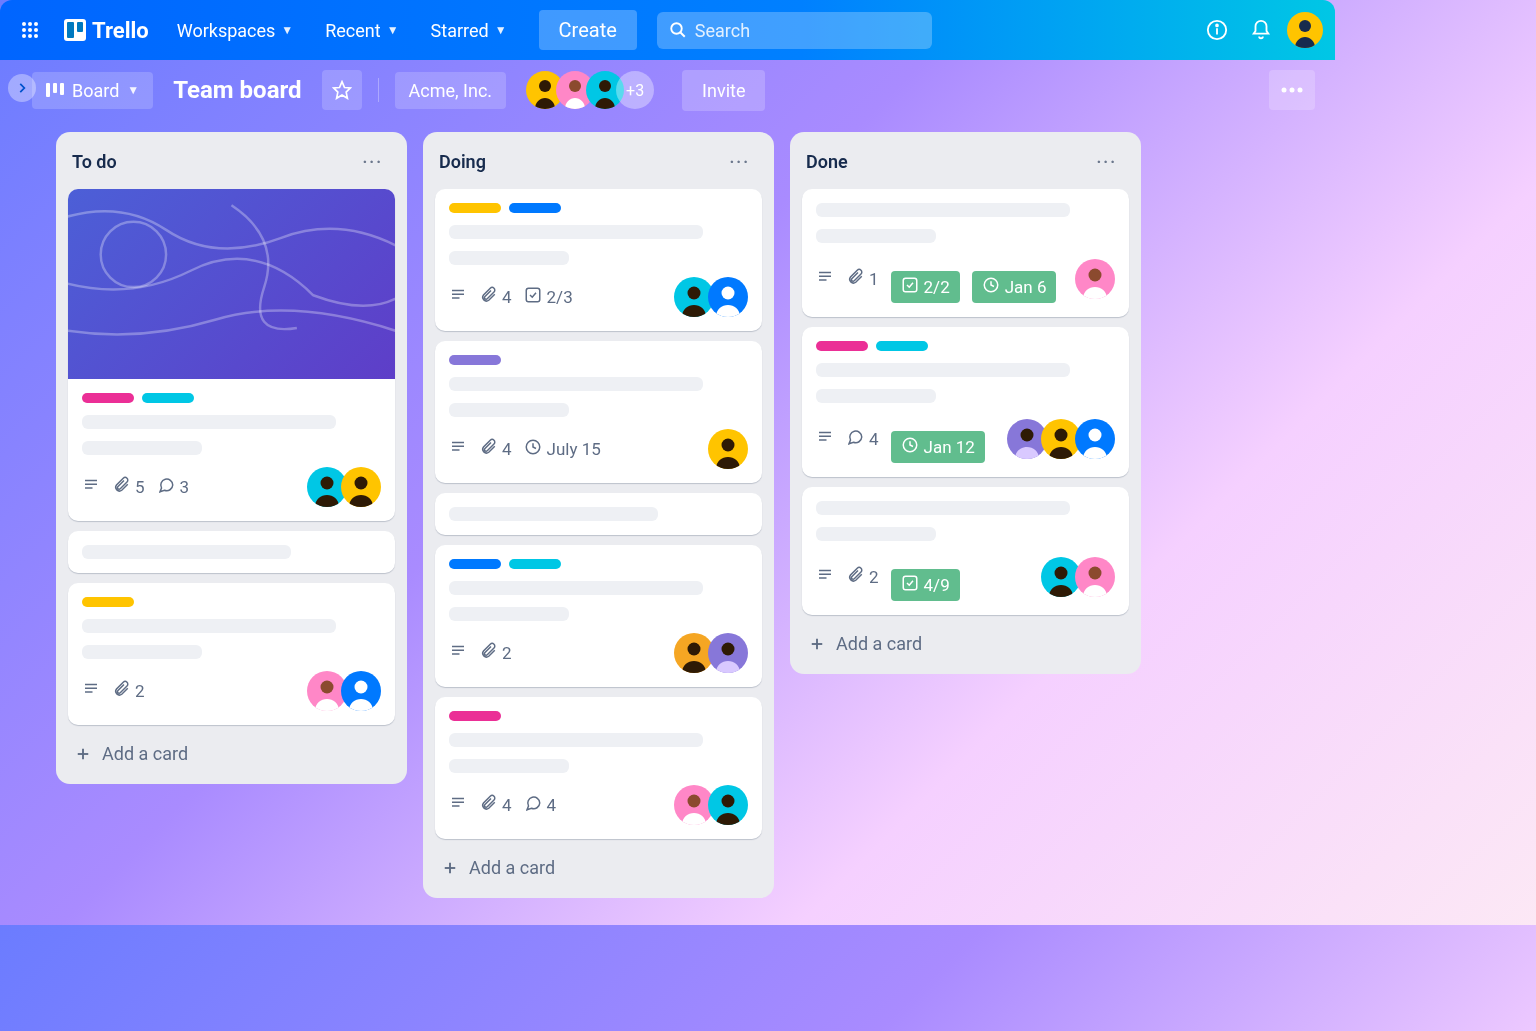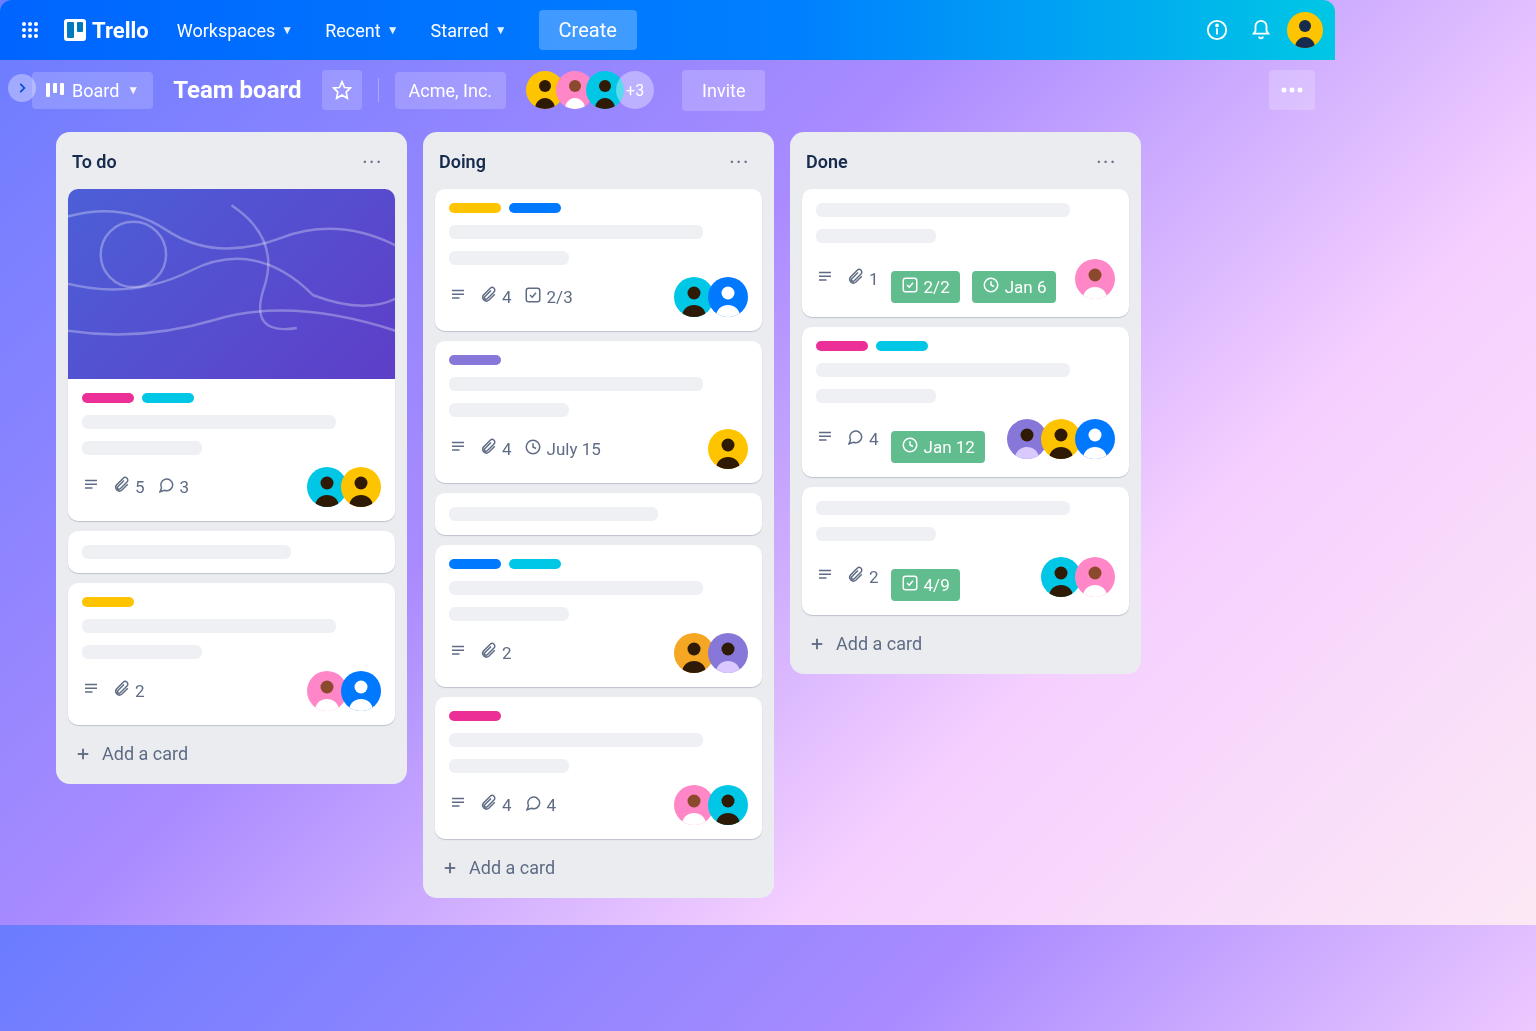--- a/index.html
+++ b/index.html
@@ -91,20 +91,27 @@
     </div>
   <div class="nav-item">
       <span>Recent</span>
       <span class="chev">▼</span>
     </div>
   <div class="nav-item">
       <span>Starred</span>
       <span class="chev">▼</span>
     </div>
   <div class="create-btn">Create</div>
+  <div class="search">
+    <svg width="18" height="18" viewBox="0 0 24 24" fill="none" stroke="#fff" stroke-width="2.5">
+        <circle cx="10" cy="10" r="7"></circle>
+        <line x1="15" y1="15" x2="21" y2="21"></line>
+      </svg>
+    <input placeholder="Search" style="">
+  </div>
   <div class="spacer"></div>
   <div class="icon-btn">
     <svg width="22" height="22" viewBox="0 0 24 24" fill="none" stroke="#fff" stroke-width="2">
         <circle cx="12" cy="12" r="10"></circle>
         <line x1="12" y1="10" x2="12" y2="17"></line>
         <circle cx="12" cy="7" r="1" fill="#fff"></circle>
       </svg>
   </div>
   <div class="icon-btn">
     <svg width="22" height="22" viewBox="0 0 24 24" fill="none" stroke="#fff" stroke-width="2">

